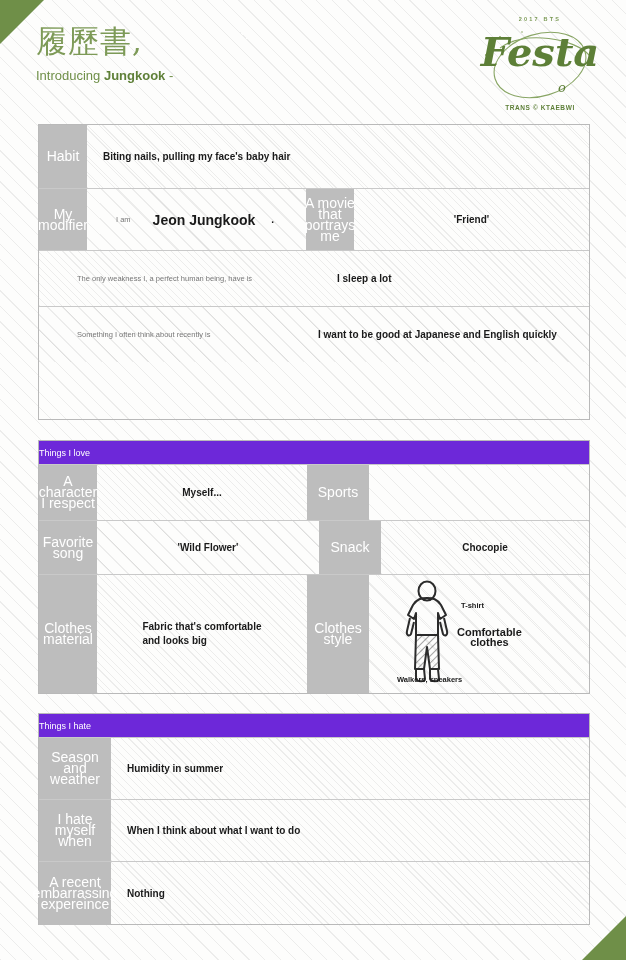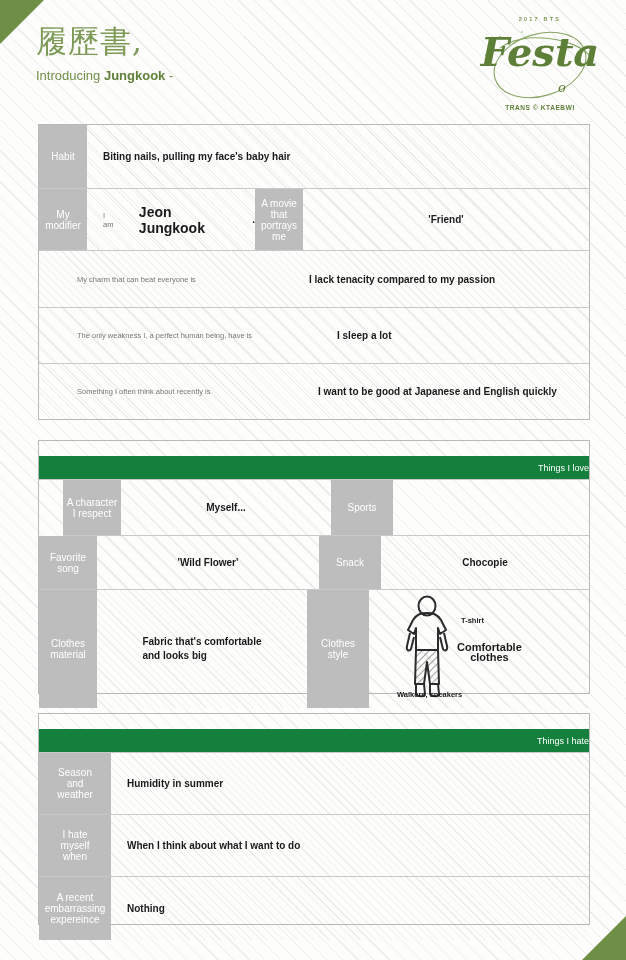--- a/index.html
+++ b/index.html
@@ -58,42 +58,42 @@
   }
   #logo svg{position:absolute;left:0;top:12px;}
 
   
   .tbl{position:absolute;z-index:3;border:1px solid #b9b9b9;box-sizing:border-box;}
   .row{display:flex;border-bottom:1px solid #c9c9c9;box-sizing:border-box;}
   .row:last-child{border-bottom:none;}
   .lbl{
     background:#bdbdbd;color:#ffffff;
     display:flex;align-items:center;justify-content:center;
-    text-align:center;font-size:10px;line-height:11px;
+    text-align:center;font-size:14px;line-height:11px;
     box-sizing:border-box;flex:none;
   }
   .val{
     display:flex;align-items:center;
     box-sizing:border-box;flex:1;position:relative;
     padding-left:16px;
   }
   .val.hatch{
     background-image:repeating-linear-gradient(
         45deg,
         rgba(150,150,150,0.16) 0px,
         rgba(150,150,150,0.16) 0.9px,
         rgba(0,0,0,0) 0.9px,
         rgba(0,0,0,0) 11px);
   }
   .q{font-size:7.5px;color:#777;font-weight:normal;}
   .a{font-size:10px;font-weight:bold;color:#1a1a1a;}
   .sec-head{
-    background:#15803d;color:#fff;text-align:right;
+    background:#6d28d9;color:#fff;text-align:left;
     font-size:9px;line-height:24px;height:24px;
-    border-bottom:1px solid #c9c9c9;box-sizing:border-box;margin-top:15px;
+    border-bottom:1px solid #c9c9c9;box-sizing:border-box;
   }
 
   .center{justify-content:center;padding-left:0;}
 </style>
 </head>
 <body>
 
 <div id="page"></div>
 <div class="corner corner-tl"></div>
 <div class="corner corner-br"></div>
@@ -129,60 +129,54 @@
   <div class="row" style="height:64px;">
     <div class="lbl" style="width:48px;">Habit</div>
     <div class="val hatch">
       <span class="a">Biting nails, pulling my face's baby hair</span>
     </div>
   </div>
 
   <div class="row" style="height:62px;">
     <div class="lbl" style="width:48px;white-space:pre-line;">My
 modifier</div>
-    <div class="val hatch" style="flex:none;width:168px;">
+    <div class="val hatch" style="flex:none;width:206px;margin-left:13px;">
       <span class="q">I am</span>
       <span class="a" style="font-size:14px;margin-left:22px;">Jeon Jungkook</span>
       <span class="a" style="margin-left:16px;">.</span>
     </div>
     <div class="lbl" style="width:48px;white-space:pre-line;">A movie
 that
 portrays
 me</div>
     <div class="val hatch" style="padding-left:0;justify-content:center;">
       <span class="a">'Friend'</span>
     </div>
   </div>
 
-  <div class="row" style="height:57px;">
-    <div class="val hatch" style="padding-left:38px;">
-      <span class="q">My charm that can beat everyone is</span>
-      <span class="a" style="position:absolute;left:270px;">I lack tenacity compared to my passion</span>
-    </div>
-  </div>
 
   <div class="row" style="height:56px;">
     <div class="val hatch" style="padding-left:38px;">
       <span class="q">The only weakness I, a perfect human being, have is</span>
       <span class="a" style="position:absolute;left:298px;">I sleep a lot</span>
     </div>
   </div>
 
   <div class="row" style="height:55px;">
     <div class="val hatch" style="padding-left:38px;">
       <span class="q">Something I often think about recently is</span>
       <span class="a" style="position:absolute;left:262px;padding-left:17px;">I want to be good at Japanese and English quickly</span>
     </div>
   </div>
 </div>
 
 <div class="tbl" style="left:38px;top:440px;width:552px;height:254px;">
   <div class="sec-head">Things I love</div>
 
-  <div class="row" style="height:56px;margin-left:24px;">
+  <div class="row" style="height:56px;">
     <div class="lbl" style="width:58px;white-space:pre-line;">A character
 I respect</div>
     <div class="val hatch center" style="flex:none;width:210px;">
       <span class="a">Myself...</span>
     </div>
     <div class="lbl" style="width:62px;">Sports</div>
   </div>
 
   <div class="row" style="height:54px;">
     <div class="lbl" style="width:58px;white-space:pre-line;">Favorite

